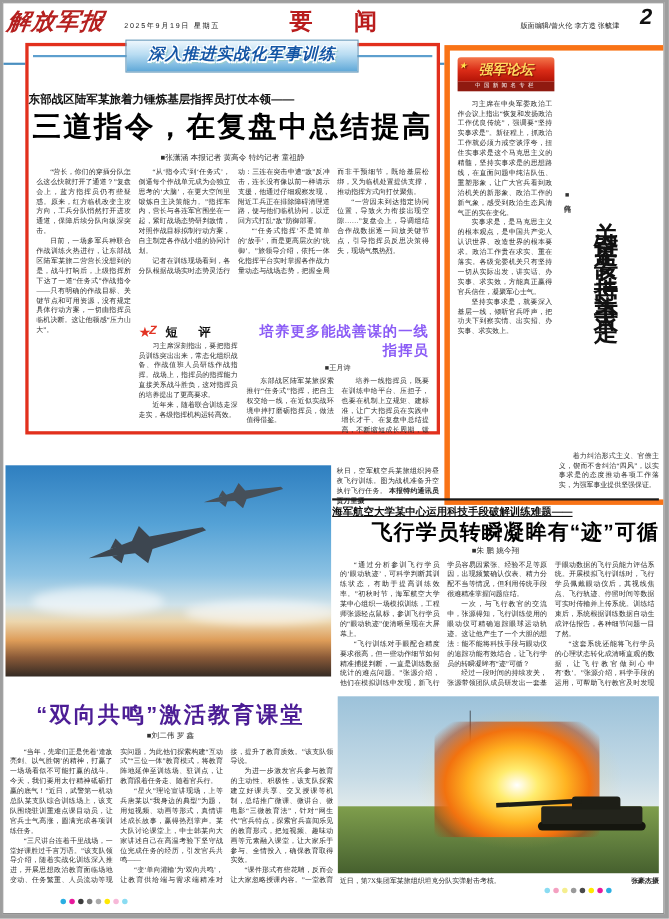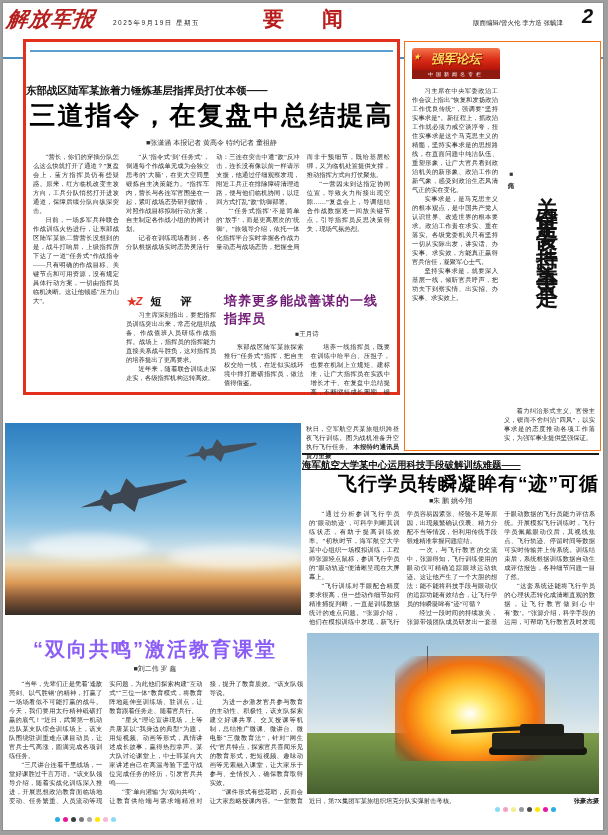--- a/index.html
+++ b/index.html
@@ -38,25 +38,25 @@
   .mb-top{height:134px;column-count:3;column-gap:7px;}
   
   .comment{position:absolute;left:0;right:0;top:140px;bottom:0;}
   .cp-left{position:absolute;left:0;top:0;bottom:0;width:90px;}
   .cp-head{height:18px;display:flex;align-items:center;}
   .cp-star{color:#e23323;font-size:13px;line-height:13px;}
   .cp-z{color:#e23323;font-size:11px;font-weight:bold;font-style:italic;margin-left:-2px;}
   .cp-label{font-size:11px;font-weight:bold;color:#111;letter-spacing:8px;margin-left:8px;}
   .cp-text{height:72px;}
   .cp-right{position:absolute;left:98px;right:0;top:0;bottom:0;}
-  .cp-headline{text-align:left;font-size:13px;font-weight:bold;color:#701a75;letter-spacing:1px;}
+  .cp-headline{text-align:right;font-size:13px;font-weight:bold;color:#8b5cf6;letter-spacing:1px;}
   .cp-byline{text-align:center;font-size:6.5px;color:#333;margin-top:2px;}
   .cp-cols{margin-top:3px;height:62px;column-count:2;column-gap:7px;}
   
-  .forum{left:401px;top:38px;width:195px;height:408px;border:1px solid #f97316;background:#fff;}
+  .forum{left:401px;top:38px;width:195px;height:408px;border:5px solid #f97316;background:#fff;}
   .f-banner{left:7px;top:6px;width:88px;}
   .f-banner-main{height:22px;background:linear-gradient(180deg,#f4764a 0%,#d92b16 55%,#b31407 100%);
         border-radius:3px 3px 0 0;text-align:center;line-height:22px;font-size:12.5px;font-weight:bold;
         font-style:italic;color:#ffd95e;text-shadow:1px 1px 1px #7a0d05;position:relative;}
   .f-banner-star{position:absolute;left:2px;top:-2px;color:#ffe24a;font-size:7px;}
   .f-banner-sub{height:9px;background:#8f1a10;color:#ffffff;font-size:5px;letter-spacing:3px;
         text-align:center;line-height:9px;}
   .f-body{left:7px;top:44px;width:86px;bottom:42px;}
   .f-vbyline{left:101px;top:128px;writing-mode:vertical-rl;font-size:6.5px;color:#333;}
   .f-vhead{left:117px;top:14px;width:40px;height:348px;writing-mode:vertical-rl;
@@ -91,21 +91,21 @@
         background:radial-gradient(ellipse,rgba(255,200,80,.45) 0%,rgba(255,160,60,0) 70%);}
   .t-hull{position:absolute;right:5%;bottom:28%;width:92px;height:16px;background:#23241c;border-radius:2px;}
   .t-turret{position:absolute;right:12%;bottom:36%;width:44px;height:12px;background:#1d1e17;border-radius:3px 3px 0 0;}
   .t-barrel{position:absolute;right:24%;bottom:40%;width:78px;height:4px;background:#1d1e17;transform:rotate(-3deg);transform-origin:right center;}
   .t-track{position:absolute;right:4.2%;bottom:24%;width:98px;height:8px;background:#15160f;border-radius:4px;}
   .t-caption{left:306px;top:794px;width:290px;display:flex;justify-content:space-between;
         font-family:"Liberation Serif",serif;font-size:6.3px;color:#2a2a2a;}
   
   .p-kicker{left:4px;width:296px;top:620px;font-size:9.5px;}
   .p-headline{left:4px;width:296px;top:633px;text-align:center;font-size:20px;font-weight:bold;
-              color:#8b5cf6;letter-spacing:2px;}
+              color:#4c1d95;letter-spacing:2px;}
   .p-byline{left:4px;width:296px;top:661px;}
   .p-body{left:6px;top:676px;width:294px;height:134px;column-count:3;column-gap:7px;}
   
   .dots{display:flex;gap:3px;}
   .dots span{width:5px;height:5px;border-radius:50%;display:block;}
   .dots-left{left:52px;top:814px;}
   .dots-right{left:492px;top:804px;}
 </style>
 </head>
 <body>
@@ -115,20 +115,21 @@
 
   <div class="abs logo">解放军报</div>
   <div class="abs date">2025年9月19日 星期五</div>
   <div class="abs pgtitle">要 闻</div>
   <div class="abs editors">版面编辑/曾火伦 李方造 张毓津</div>
   <div class="abs pagenum">2</div>
   <div class="abs hdr-rule"></div>
 
   <div class="abs redbox">
     <div class="abs box-rule"></div>
+    <div class="abs banner">深入推进实战化军事训练</div>
     <div class="abs kicker m-kicker">东部战区陆军某旅着力锤炼基层指挥员打仗本领——</div>
     <div class="abs m-headline">三道指令，在复盘中总结提高</div>
     <div class="abs byline m-byline">■张潇涵 本报记者 黄高令 特约记者 童祖静</div>
     <div class="abs m-body">
       <div class="mb-col1 news">
         <p>“营长，你们的穿插分队怎么这么快就打开了通道？”复盘会上，蓝方指挥员仍有些疑惑。原来，红方临机改变主攻方向，工兵分队悄然打开进攻通道，保障后续分队向纵深突击。</p>
         <p>日前，一场多军兵种联合作战训练火热进行，让东部战区陆军某旅二营营长没想到的是，战斗打响后，上级指挥所下达了一道“任务式”作战指令——只有明确的作战目标、关键节点和可用资源，没有规定具体行动方案，一切由指挥员临机决断。这让他顿感“压力山大”。</p>
       </div>
       <div class="mb-right">
         <div class="mb-top news">

